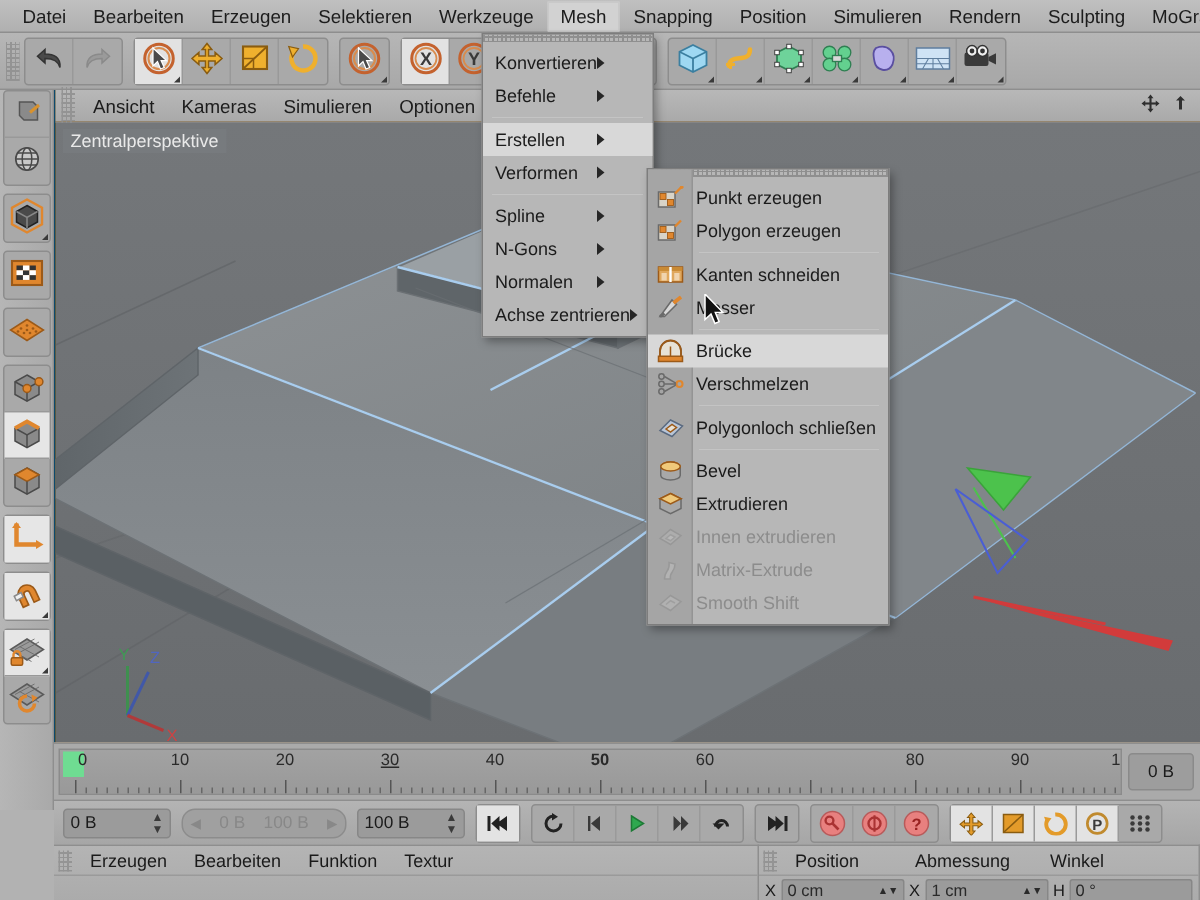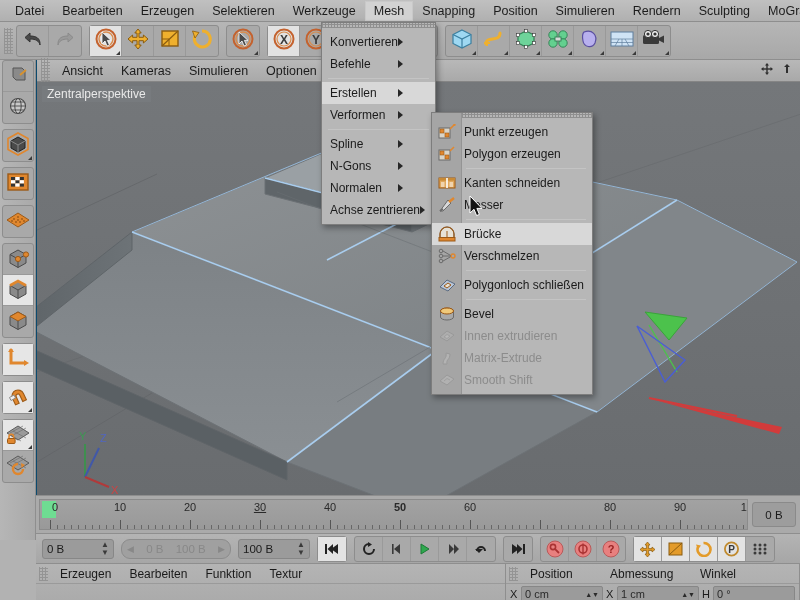--- a/index.html
+++ b/index.html
@@ -709,20 +709,30 @@
       <div class="sep" style="margin-left: 34px;"></div>
       <div class="row" style="position: relative; z-index: 2;">
         <span class="ico-col">
           <svg width="18" height="16" viewBox="0 0 18 16">
             <ellipse cx="9" cy="5" rx="6.5" ry="3" fill="#f0c97a" stroke="#9c5a18"></ellipse>
             <path d="M2.5 5 V11 A6.5 3 0 0 0 15.5 11 V5" fill="#a8a8a8" stroke="#6a6a6a"></path>
             <ellipse cx="9" cy="5" rx="6.5" ry="3" fill="#f0c97a" stroke="#9c5a18"></ellipse>
           </svg>
         </span>
         <span>Bevel</span>
+      </div>
+      <div class="row" style="position: relative; z-index: 2;">
+        <span class="ico-col">
+          <svg width="18" height="16" viewBox="0 0 18 16">
+            <polygon points="9,1 16,4.5 9,8 2,4.5" fill="#f0c97a" stroke="#9c5a18"></polygon>
+            <path d="M2 4.5 V11 L9 14.5 L16 11 V4.5" fill="#a8a8a8" stroke="#6a6a6a"></path>
+            <polygon points="9,1 16,4.5 9,8 2,4.5" fill="#f0c97a" stroke="#9c5a18"></polygon>
+          </svg>
+        </span>
+        <span>Extrudieren</span>
       </div>
       <div class="row dis" style="position: relative; z-index: 2;">
         <span class="ico-col">
           <svg width="18" height="16" viewBox="0 0 18 16" opacity="0.45">
             <polygon points="2,9 9,3 16,7 9,13" fill="#b8b8b8" stroke="#888"></polygon>
             <polygon points="6,9 9,6.5 12,8 9,10.5" fill="#d0d0d0" stroke="#999"></polygon>
           </svg>
         </span>
         <span>Innen extrudieren</span>
       </div>

